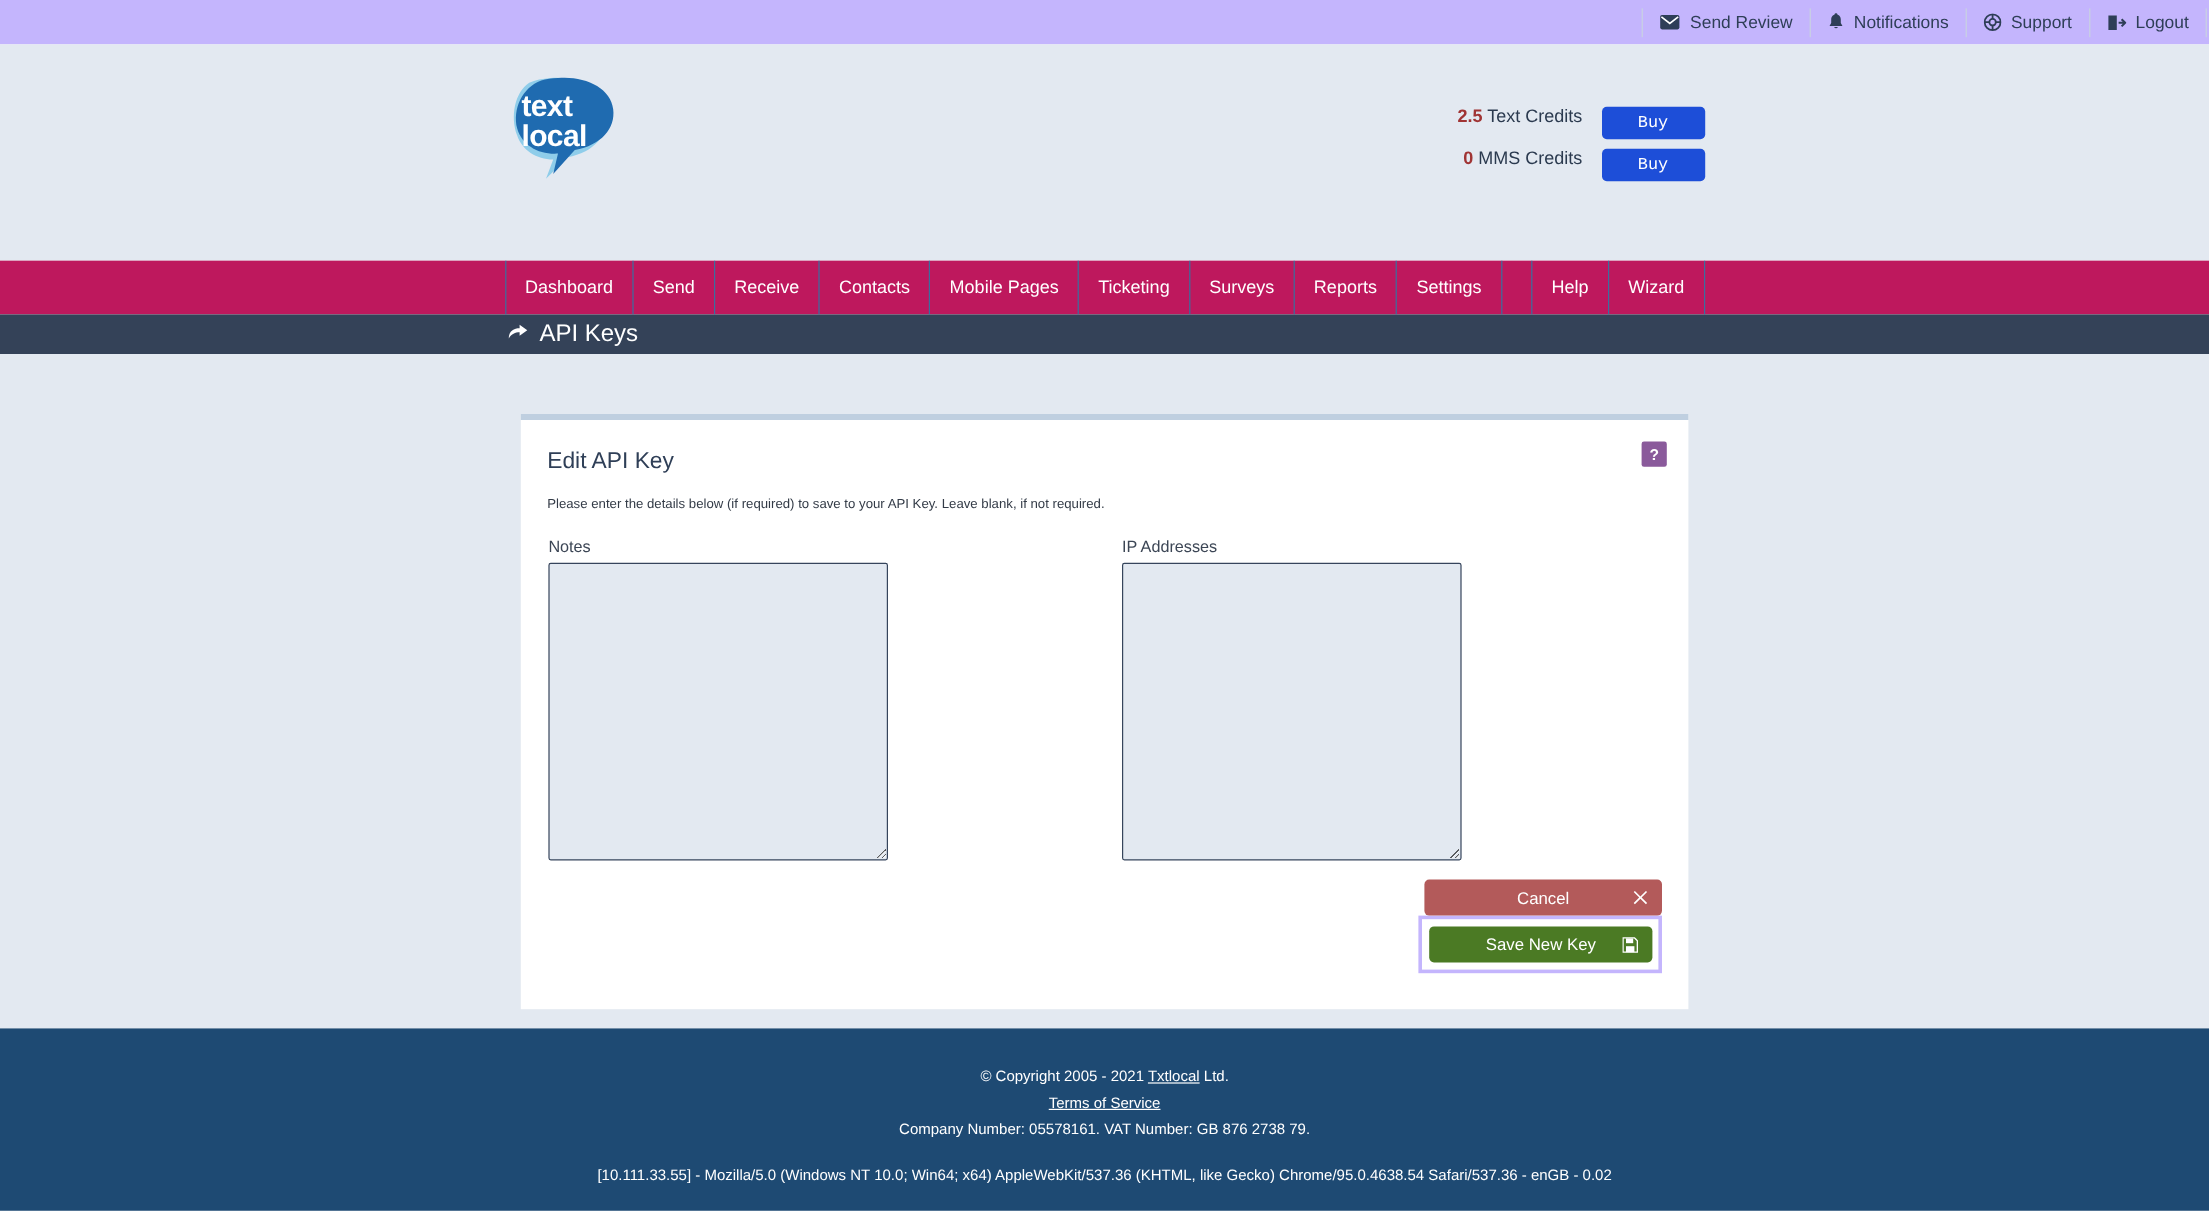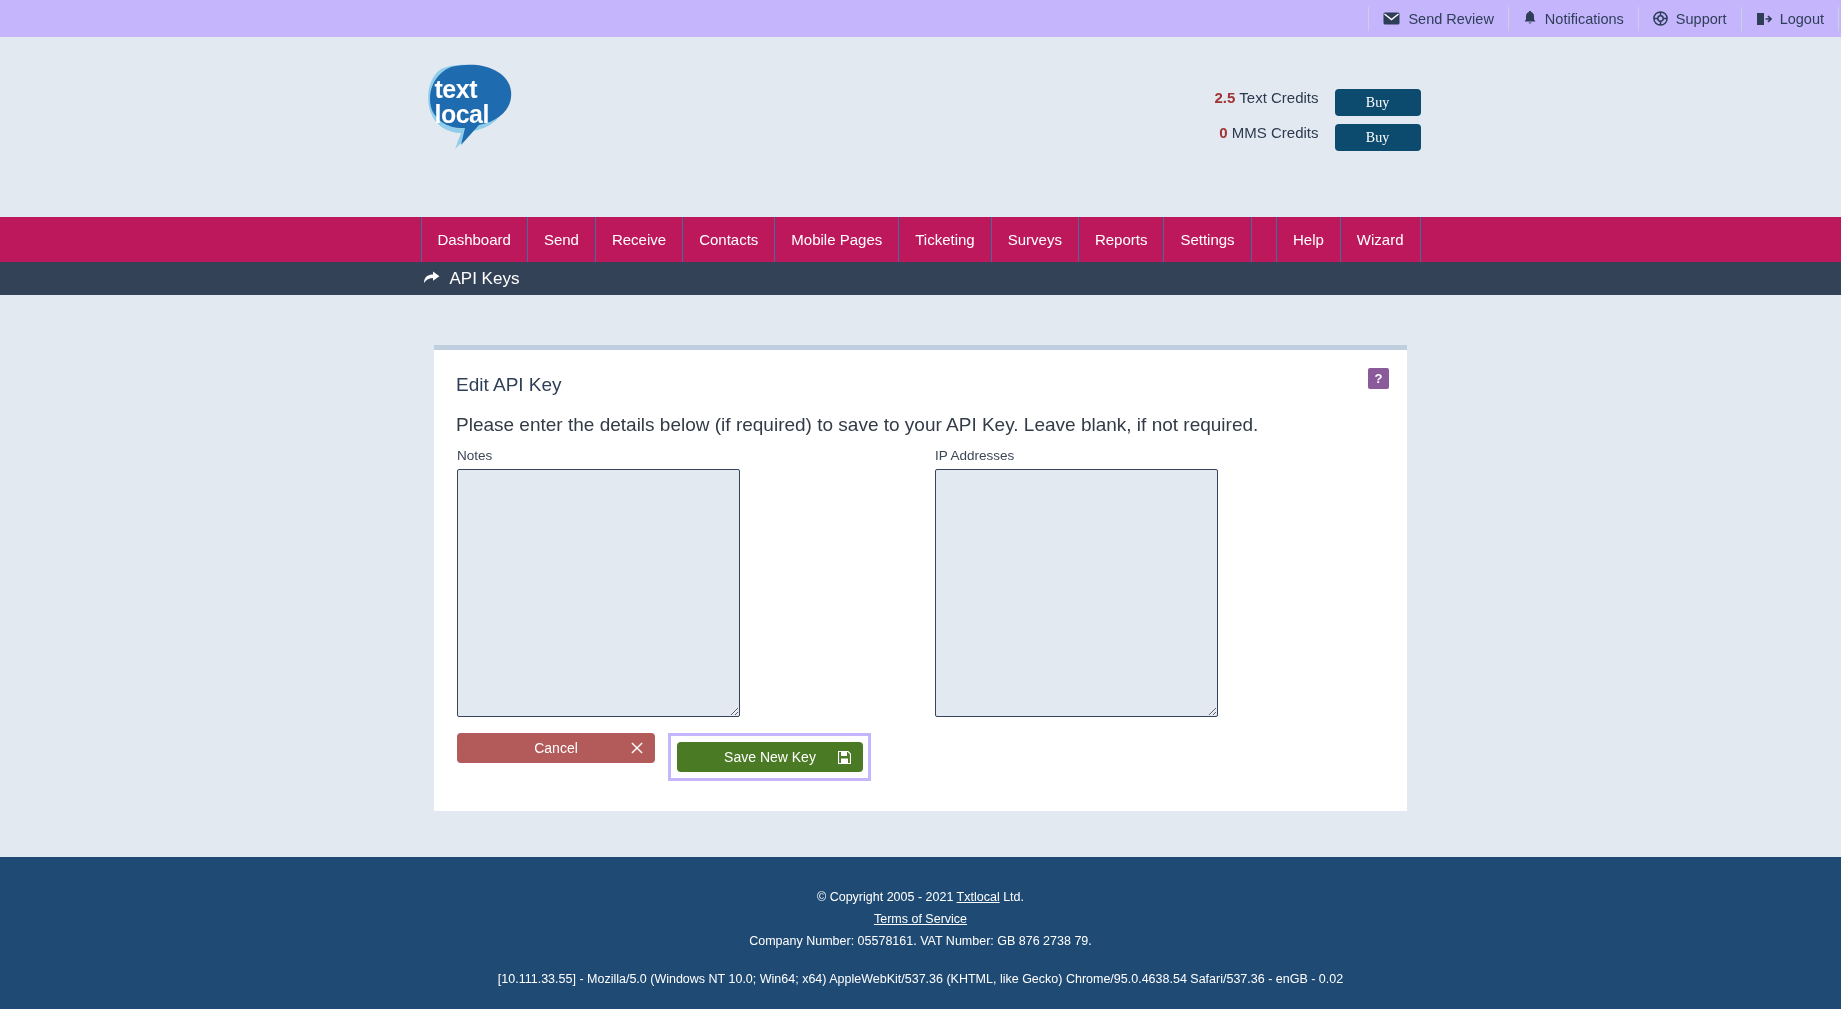--- a/index.html
+++ b/index.html
@@ -108,28 +108,28 @@
     margin-bottom: 8px;
   }
   .credit-label {
     font-size: 15px;
     color: #2b3a4f;
     margin-right: 16px;
     white-space: nowrap;
   }
   .credit-num { color: #a03434; font-weight: bold; }
   .buy-btn {
-    background: #0c4a6e;
+    background: #1d4ed8;
     color: #fff;
     border: none;
     border-radius: 4px;
     width: 86px;
     height: 27px;
     font-size: 14px;
-    font-family: Liberation Serif, serif;
+    font-family: Liberation Mono, monospace;
     cursor: pointer;
   }
 
   
   .navbar {
     background: #be185d;
     height: 45px;
   }
   .nav-inner {
     width: 1000px;
@@ -163,21 +163,21 @@
     width: 1000px;
     margin: 0 auto;
     display: flex;
     align-items: center;
     height: 100%;
     gap: 10px;
     padding-left: 2px;
   }
   .crumb-text {
     color: #ffffff;
-    font-size: 17px;
+    font-size: 20px;
     cursor: pointer;
   }
 
   
   .page {
     background: #e3e9f1;
     height: 562px;
     padding-top: 50px;
   }
   .panel {
@@ -188,23 +188,23 @@
     position: relative;
     padding: 22px 22px 30px 22px;
     min-height: 465px;
   }
   .panel-title {
     font-size: 19px;
     color: #2f3f57;
     margin: 2px 0 18px 0;
   }
   .panel-desc {
-    font-size: 19px;
+    font-size: 11px;
     color: #333b47;
-    margin-bottom: 12px;
+    margin-bottom: 22px;
   }
   .help-badge {
     position: absolute;
     right: 18px;
     top: 18px;
     width: 21px;
     height: 21px;
     background: #8a5a9b;
     color: #ffffff;
     font-size: 13px;
@@ -237,23 +237,24 @@
     font-family: "Liberation Sans", sans-serif;
     font-size: 13px;
     color: #222;
     padding: 6px;
     outline: none;
     display: block;
   }
 
   .btn-row {
     display: flex;
-    align-items: flex-start;
+    align-items: flex-end;
     margin-top: 16px;
     padding-left: 1px;
+    flex-direction: column;
   }
   .btn {
     border: none;
     border-radius: 4px;
     height: 30px;
     color: #ffffff;
     font-size: 14px;
     font-family: "Liberation Sans", sans-serif;
     cursor: pointer;
     display: flex;

